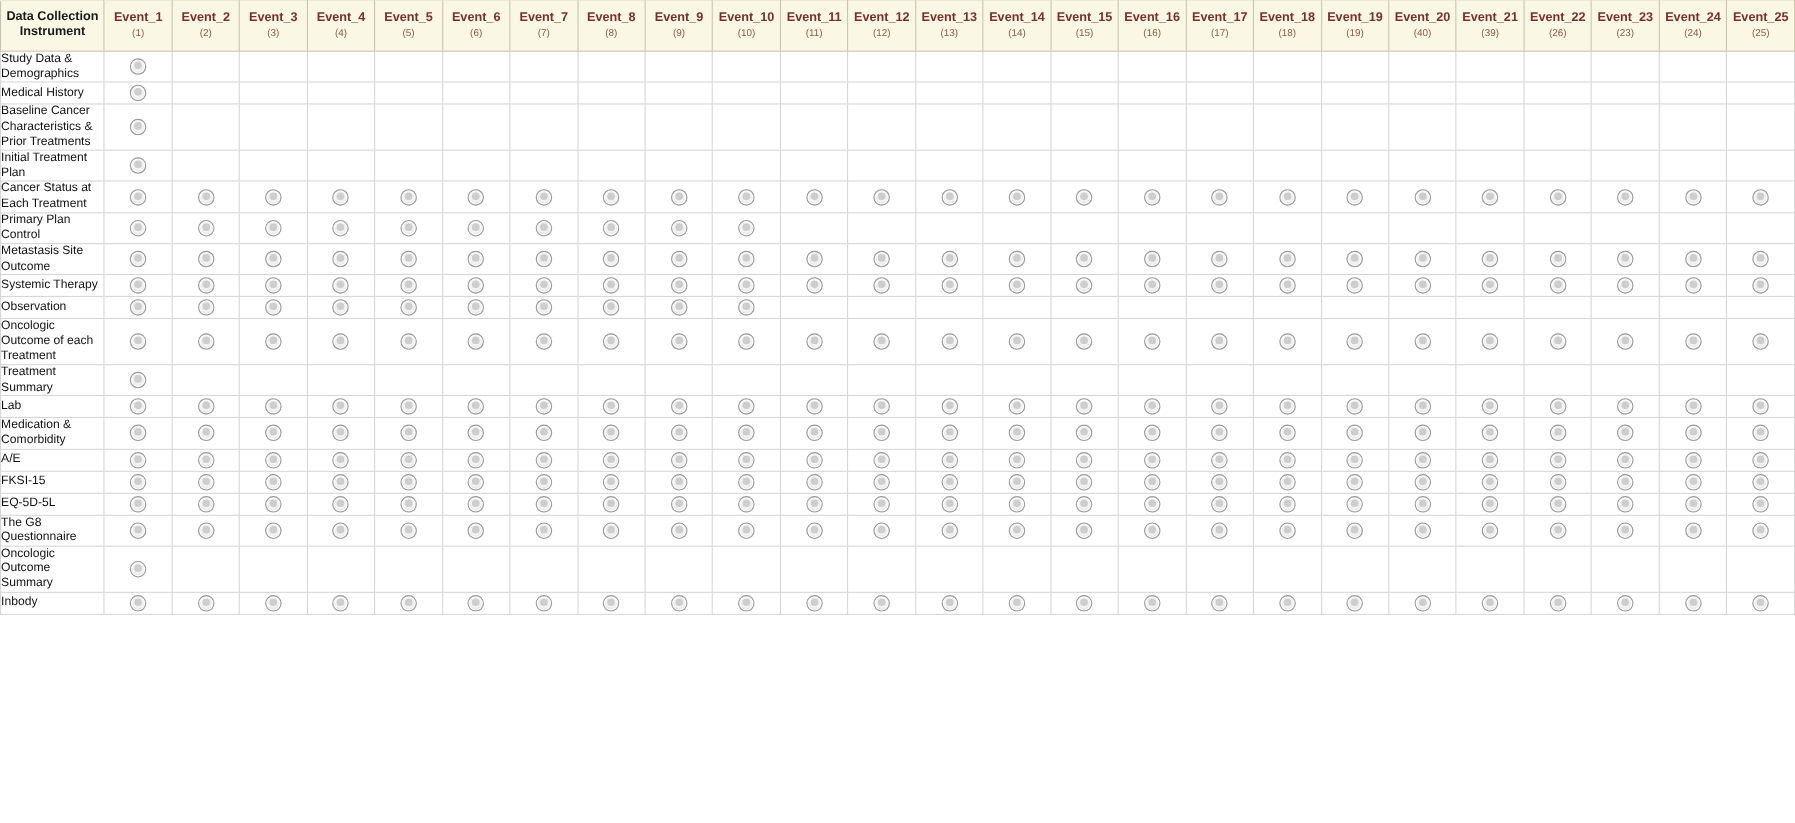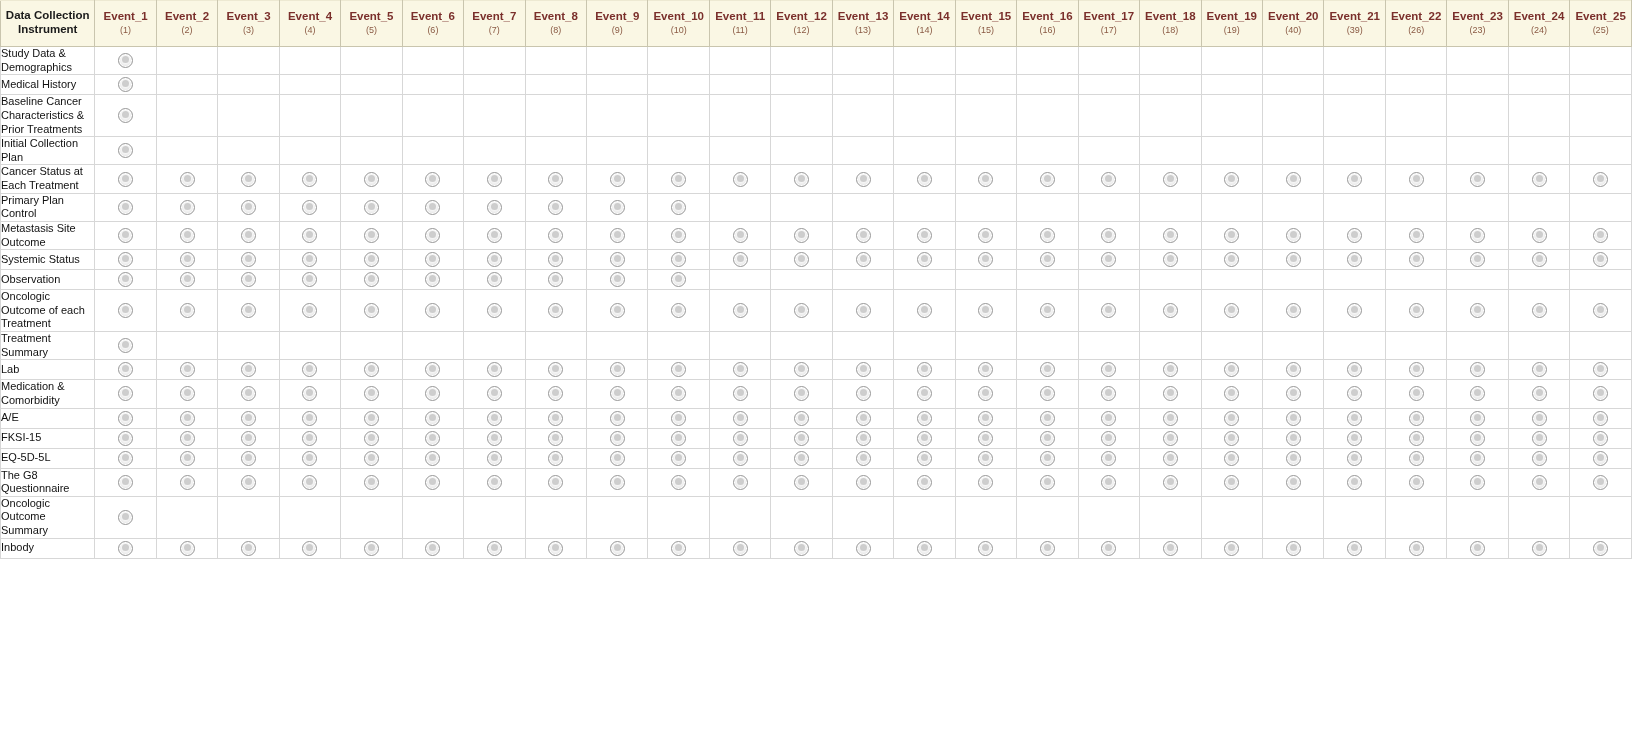--- a/index.html
+++ b/index.html
@@ -306,21 +306,21 @@
           <td class="radio-cell"></td>
           <td class="radio-cell"></td>
           <td class="radio-cell"></td>
           <td class="radio-cell"></td>
           <td class="radio-cell"></td>
           <td class="radio-cell"></td>
           <td class="radio-cell"></td>
           <td class="radio-cell last-col"></td>
         </tr>
         <tr>
-          <td class="instrument-cell">Initial Collection Plan</td>
+          <td class="instrument-cell">Initial Treatment Plan</td>
           <td class="radio-cell"><span class="radio-glyph"><span class="inner-dot"></span></span></td>
           <td class="radio-cell"></td>
           <td class="radio-cell"></td>
           <td class="radio-cell"></td>
           <td class="radio-cell"></td>
           <td class="radio-cell"></td>
           <td class="radio-cell"></td>
           <td class="radio-cell"></td>
           <td class="radio-cell"></td>
           <td class="radio-cell"></td>
@@ -418,21 +418,21 @@
           <td class="radio-cell"><span class="radio-glyph"><span class="inner-dot"></span></span></td>
           <td class="radio-cell"><span class="radio-glyph"><span class="inner-dot"></span></span></td>
           <td class="radio-cell"><span class="radio-glyph"><span class="inner-dot"></span></span></td>
           <td class="radio-cell"><span class="radio-glyph"><span class="inner-dot"></span></span></td>
           <td class="radio-cell"><span class="radio-glyph"><span class="inner-dot"></span></span></td>
           <td class="radio-cell"><span class="radio-glyph"><span class="inner-dot"></span></span></td>
           <td class="radio-cell"><span class="radio-glyph"><span class="inner-dot"></span></span></td>
           <td class="radio-cell last-col"><span class="radio-glyph"><span class="inner-dot"></span></span></td>
         </tr>
         <tr>
-          <td class="instrument-cell">Systemic Status</td>
+          <td class="instrument-cell">Systemic Therapy</td>
           <td class="radio-cell"><span class="radio-glyph"><span class="inner-dot"></span></span></td>
           <td class="radio-cell"><span class="radio-glyph"><span class="inner-dot"></span></span></td>
           <td class="radio-cell"><span class="radio-glyph"><span class="inner-dot"></span></span></td>
           <td class="radio-cell"><span class="radio-glyph"><span class="inner-dot"></span></span></td>
           <td class="radio-cell"><span class="radio-glyph"><span class="inner-dot"></span></span></td>
           <td class="radio-cell"><span class="radio-glyph"><span class="inner-dot"></span></span></td>
           <td class="radio-cell"><span class="radio-glyph"><span class="inner-dot"></span></span></td>
           <td class="radio-cell"><span class="radio-glyph"><span class="inner-dot"></span></span></td>
           <td class="radio-cell"><span class="radio-glyph"><span class="inner-dot"></span></span></td>
           <td class="radio-cell"><span class="radio-glyph"><span class="inner-dot"></span></span></td>

